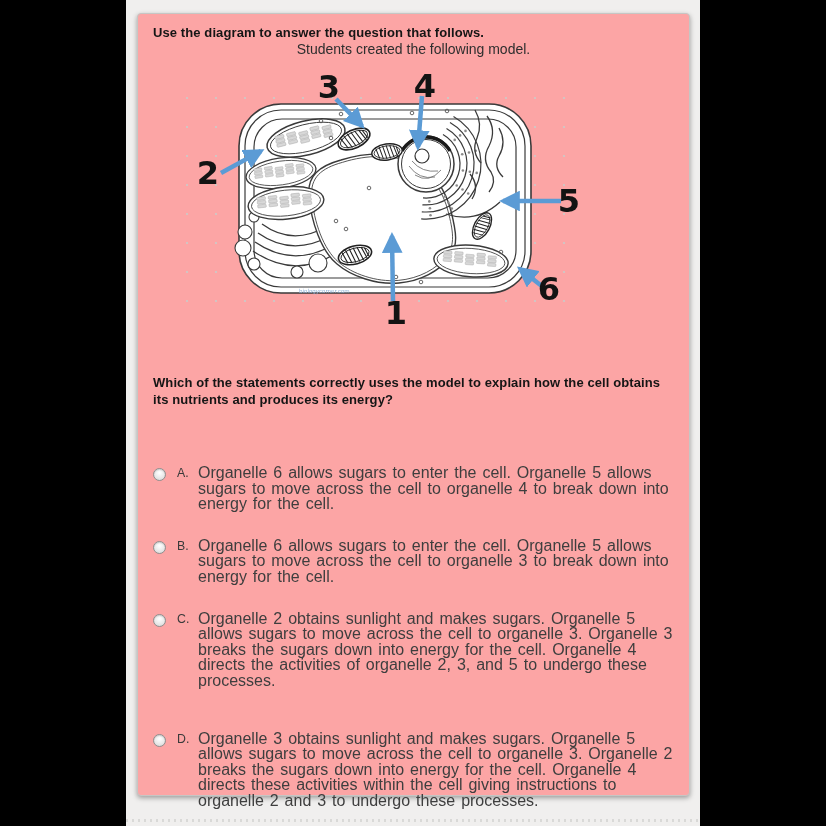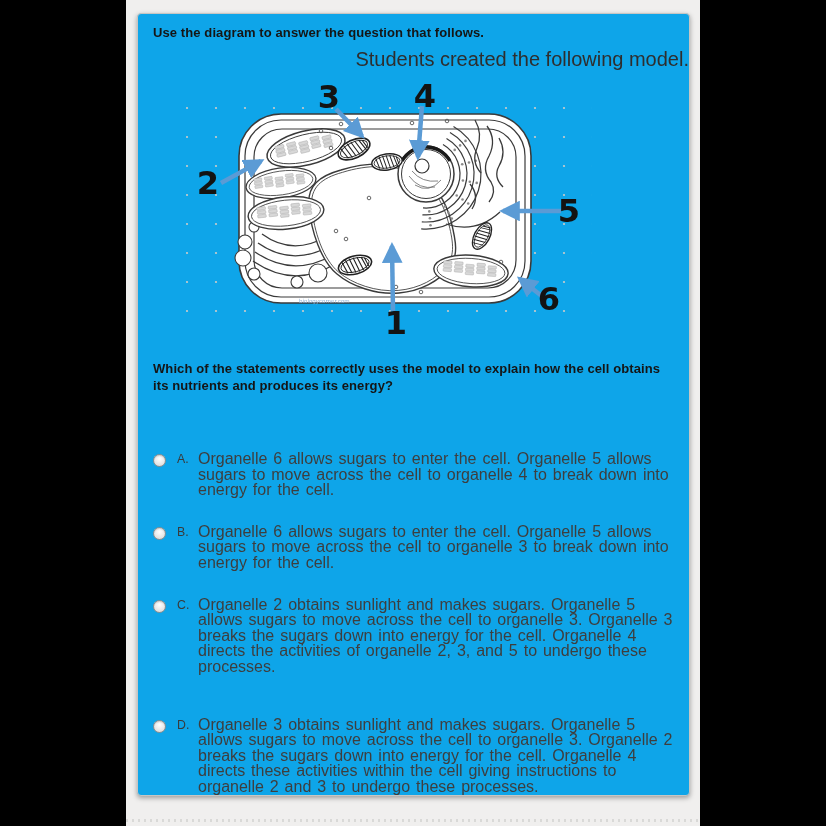--- a/index.html
+++ b/index.html
@@ -10,34 +10,34 @@
   .letterbox{position:absolute;top:0;bottom:0;width:126px;background:#000;}
   .letterbox.left{left:0;}
   .letterbox.right{left:700px;}
   .page-strip{position:absolute;left:126px;width:574px;top:0;bottom:0;background:#f0efee;}
   .floor-dots{
     position:absolute;left:126px;width:574px;top:819px;height:3px;
     background:repeating-linear-gradient(90deg,#d9d9d7 0 2px,transparent 2px 6px);
   }
   .card{
     position:absolute;left:137px;top:13px;width:553px;height:783px;
-    background:#0ea5e9;border:1px solid #c6c6c4;border-radius:4px;
+    background:#fca5a5;border:1px solid #c6c6c4;border-radius:4px;
     box-shadow:0 2px 5px rgba(0,0,0,0.35);
     box-sizing:border-box;
   }
   .instruction{
     margin:11px 16px 0 15px;font-size:13px;font-weight:bold;color:#151515;
     line-height:15px;letter-spacing:0.1px;
   }
   .subtitle{
-    margin-top:10px;text-align:right;font-size:20px;color:#2e2e2e;line-height:18px;
+    margin-top:0;text-align:center;font-size:14px;color:#2e2e2e;line-height:18px;
   }
   .diagram-wrap{margin:8px 0 0 46px;width:412px;height:265px;position:relative;}
   .question{
-    margin:20px 14px 0 15px;font-size:13px;font-weight:bold;color:#151515;
+    margin:44px 14px 0 15px;font-size:13px;font-weight:bold;color:#151515;
     line-height:16.5px;max-width:532px;letter-spacing:0.1px;
   }
   .options{margin:57px 0 0 0;}
   .opt{
     display:flex;align-items:flex-start;
     padding-left:15px;padding-right:16px;
   }
   .opt + .opt{margin-top:26px;}
   .opt.gap-lg{margin-top:42px;}
   .radio{

